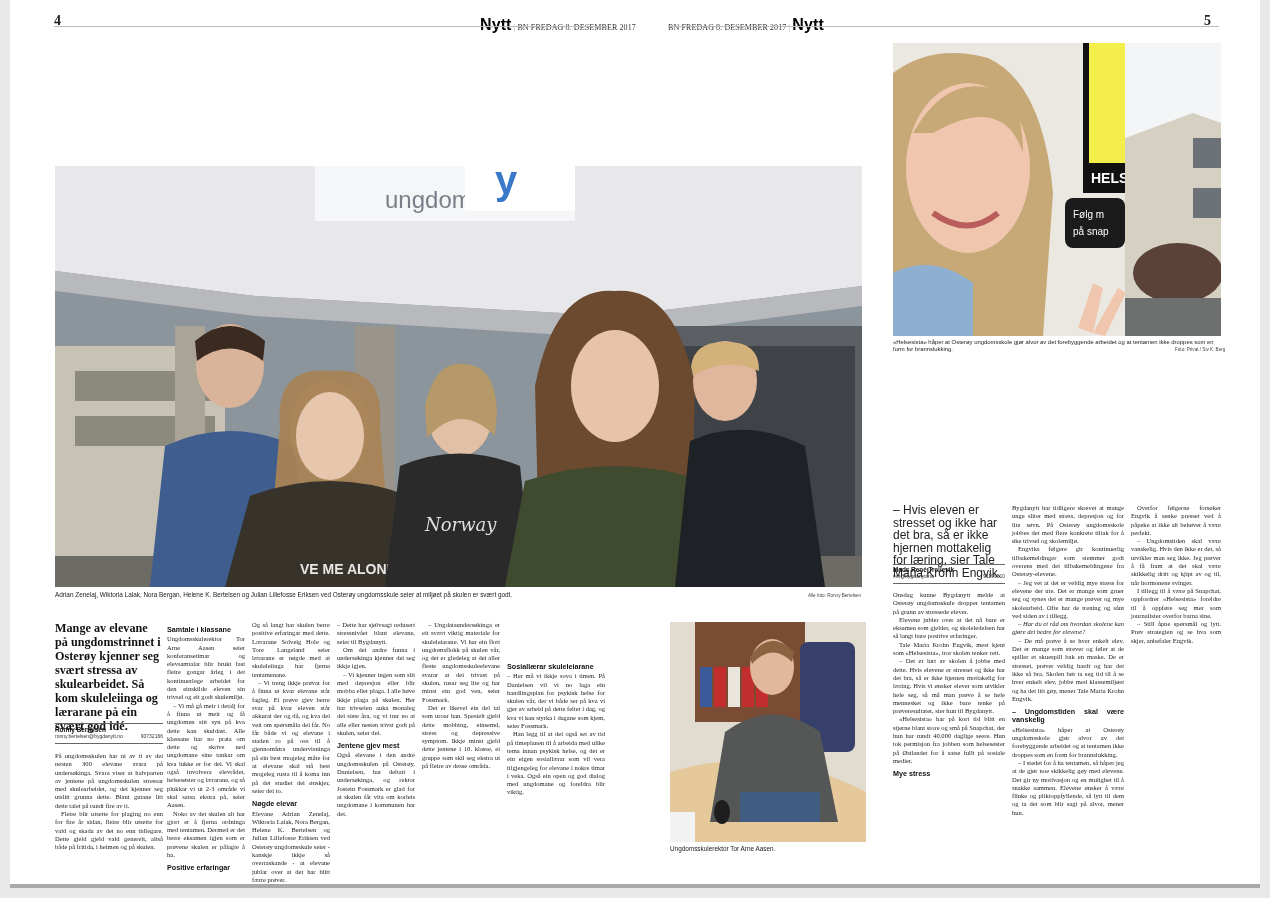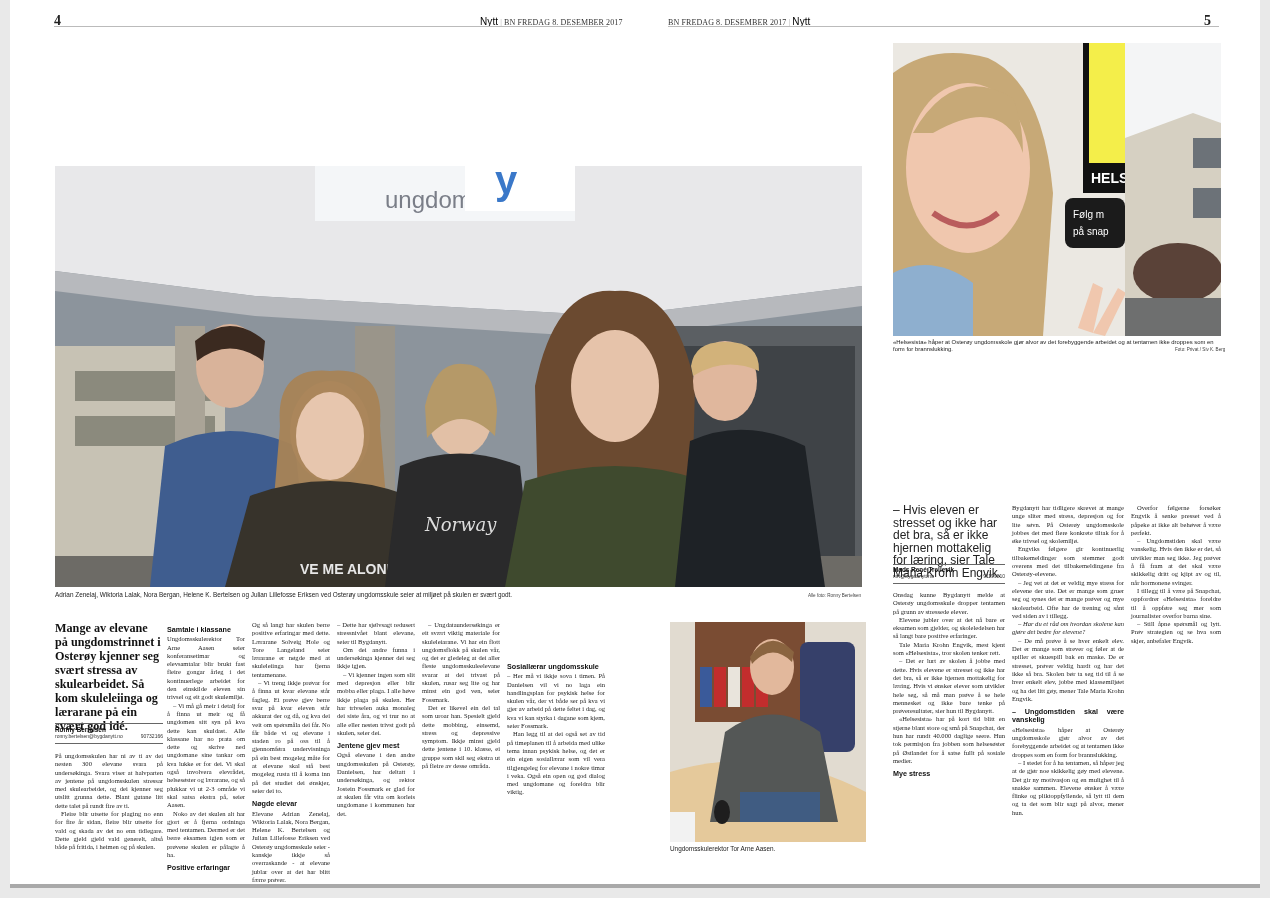--- a/index.html
+++ b/index.html
@@ -3,21 +3,21 @@
 <meta charset="utf-8">
 <style>
 *{box-sizing:border-box;margin:0;padding:0}
 html,body{width:1270px;height:898px;overflow:hidden;background:#e9e9e9;}
 body{font-family:"Liberation Serif","DejaVu Serif",serif;color:#1a1a1a;position:relative}
 .spread{position:absolute;left:10px;top:0;width:1250px;height:886px;background:#fff;}
 .bottombar{position:absolute;left:10px;top:884px;width:1250px;height:4px;background:#a9a9a9}
 .abs{position:absolute}
 .pgnum{font-family:"Liberation Serif",serif;font-size:14px;font-weight:bold;color:#222}
 .runhead{font-size:8px;color:#333;font-family:"Liberation Serif",serif;letter-spacing:.1px}
-.runhead b{font-family:"Liberation Sans",sans-serif;font-size:10px;font-weight:400;color:#000}
+.runhead b{font-family:"Liberation Sans",sans-serif;font-size:16px;font-weight:700;color:#000}
 .rule{position:absolute;height:1px;background:#bbb}
 .headline{font-family:"Liberation Serif",serif;font-weight:bold;font-size:64px;line-height:60px;letter-spacing:-2.4px;color:#000;transform:scaleX(.93);transform-origin:left top;white-space:nowrap}
 .photo{position:absolute;overflow:hidden}
 .caption{font-family:"Liberation Sans",sans-serif;font-size:6.4px;color:#222;white-space:nowrap}
 .credit{font-family:"Liberation Sans",sans-serif;font-size:4.6px;color:#444;white-space:nowrap}
 .lede{font-family:"Liberation Serif",serif;font-weight:bold;font-size:12.2px;line-height:14px;color:#111}
 .byline-name{font-family:"Liberation Sans",sans-serif;font-weight:bold;font-size:6.4px;color:#111}
 .byline-mail{font-family:"Liberation Sans",sans-serif;font-size:5px;color:#333;display:flex;justify-content:space-between}
 .col{position:absolute;font-size:6.55px;line-height:8.3px;color:#222;text-align:justify;hyphens:auto}
 .col p{text-indent:6px}
@@ -146,21 +146,21 @@
     <h4>Jentene gjev mest</h4>
     <p class="noind">Også elevane i den andre ungdomsskulen på Osterøy, Danielsen, har deltatt i undersøkinga, og rektor Jostein Fossmark er glad for at skulen får vita om korleis ungdomane i kommunen har det.</p>
   </div>
 
   <div class="col" style="left:412px;top:621px;width:78px">
     <p>– Ungdataundersøkinga er eit svært viktig materiale for skuleleiarane. Vi har ein flott ungdomsflokk på skulen vår, og det er gledeleg at dei aller fleste ungdomsskuleelevane svarar at dei trivast på skulen, rusar seg lite og har minst ein god ven, seier Fossmark.</p>
     <p>Det er likevel ein del tal som uroar han. Spesielt gjeld dette mobbing, einsemd, stress og depressive symptom. Ikkje minst gjeld dette jentene i 10. klasse, ei gruppe som skil seg ekstra ut på fleire av desse områda.</p>
   </div>
 
   <div class="col" style="left:497px;top:621px;width:98px">
-    <h4 style="margin-top:42px">Sosiallærar ungdomsskule</h4>
+    <h4 style="margin-top:42px">Sosiallærar skuleleiarane</h4>
     <p class="noind">– Her må vi ikkje sova i timen. På Danielsen vil vi no laga ein handlingsplan for psykisk helse for skulen vår, der vi både ser på kva vi gjer av arbeid på dette feltet i dag, og kva vi kan styrka i dagane som kjem, seier Fossmark.</p>
     <p>Han legg til at dei også set av tid på timeplanen til å arbeida med ulike tema innan psykisk helse, og det er ein eigen sosiallærar som vil vera tilgjengeleg for elevane i nokre timar i veka. Også ein open og god dialog med ungdomane og foreldra blir viktig.</p>
   </div>
 
   <div class="photo" style="left:660px;top:622px;width:196px;height:220px;background:#d9d1c4">
     <svg width="196" height="220" viewBox="0 0 196 220">
       <rect width="196" height="220" fill="#e1dbd0"></rect>
       <rect x="25" y="0" width="110" height="100" fill="#7a4c33"></rect>
       <rect x="30" y="45" width="12" height="40" fill="#3a5a9a"></rect>
       <rect x="44" y="45" width="12" height="40" fill="#c22d2d"></rect>

